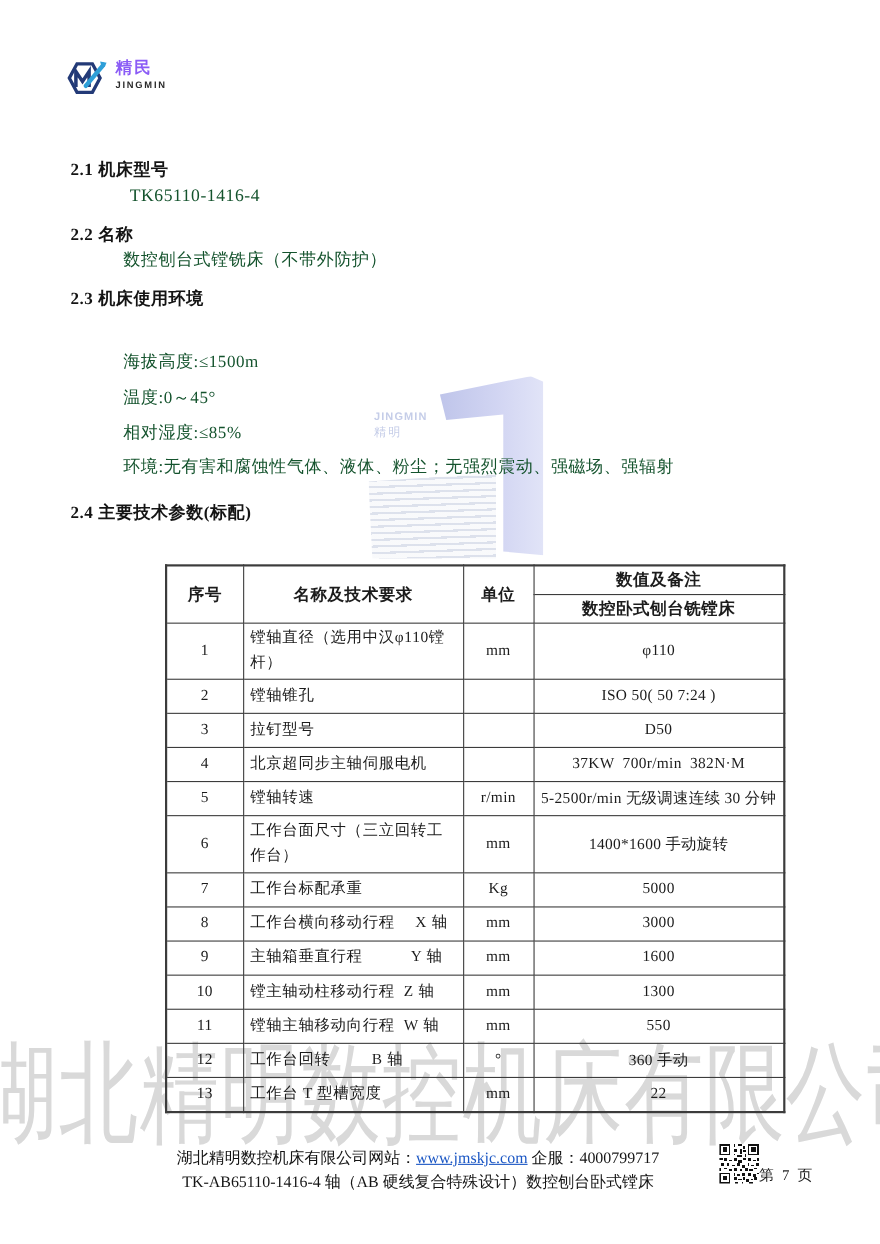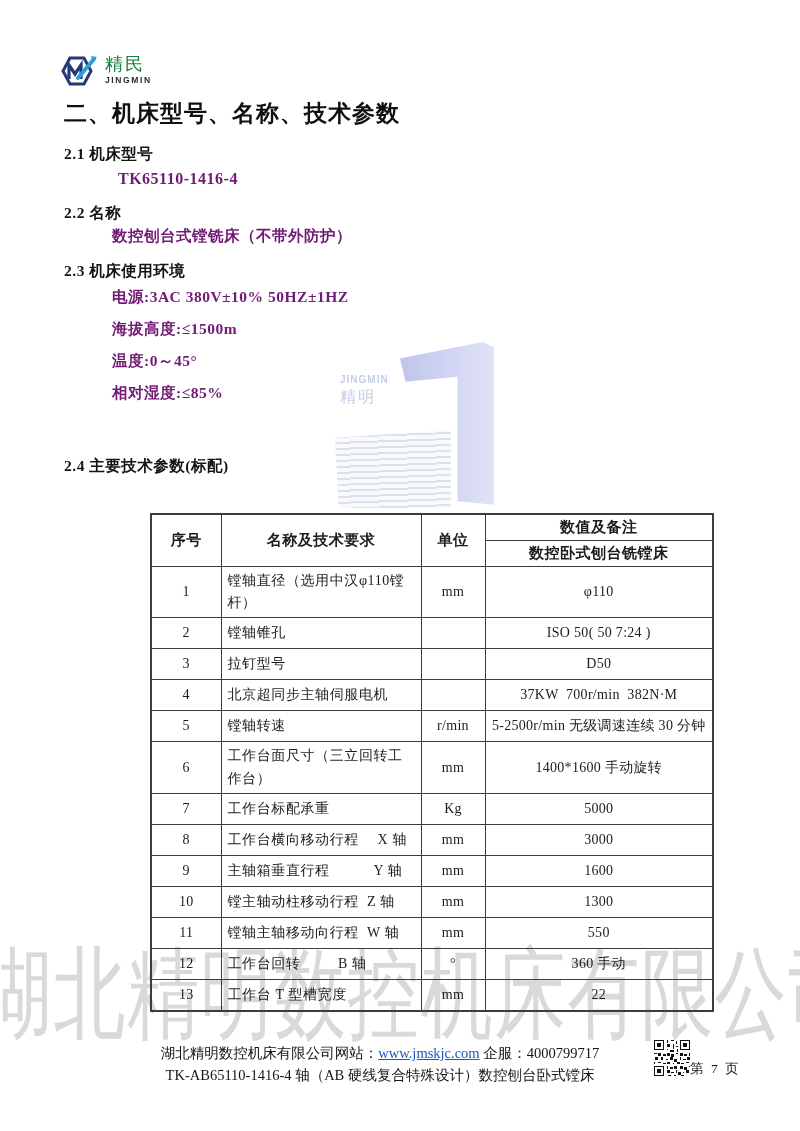--- a/index.html
+++ b/index.html
@@ -25,34 +25,34 @@
     opacity:.85;
   }
   .wm-louvers {
     position:absolute; left:5px; top:88px; width:116px; height:78px;
     background:repeating-linear-gradient(178deg,#d9deea 0px,#d9deea 2px,#f8f9fb 2px,#f8f9fb 6px);
     clip-path:polygon(0 10%, 100% 0, 100% 100%, 3% 100%);
     opacity:.9;
   }
   .wm-minilogo { position:absolute; left:10px; top:32px; color:#bfc8e6; line-height:1.25; opacity:.9; }
   .wm-minilogo .l1 { font-size:10px; font-weight:700; letter-spacing:1px; font-family:"Liberation Sans",sans-serif; }
-  .wm-minilogo .l2 { font-size:16px; letter-spacing:2px; }
+  .wm-minilogo .l2 { font-size:11px; letter-spacing:2px; }
   
   .layer { position:absolute; inset:0; z-index:1; }
   .abs { position:absolute; }
   
   .logo { left:58px; top:52px; display:flex; align-items:flex-start; }
   .logo svg { display:block; }
   .logo-text { margin-left:5px; margin-top:3px; }
-  .logo-cn { font-size:18px; font-weight:400; color:#15803d; letter-spacing:2px; line-height:1; }
+  .logo-cn { font-size:15px; font-weight:700; color:#8b5cf6; letter-spacing:2px; line-height:1; }
   .logo-en { font-size:8.5px; font-weight:700; color:#2b2b2b; letter-spacing:1.6px; line-height:1; margin-top:3px; font-family:"Liberation Sans",sans-serif; }
   
   .h1 { left:64px; top:98px; font-size:23px; font-weight:700; color:#101010; letter-spacing:1px; }
   .sec-head { font-size:15.5px; font-weight:700; color:#141414; letter-spacing:.5px; }
-  .body-line { font-size:15.5px; color:#701a75; letter-spacing:.5px;font-weight:bold; }
+  .body-line { font-size:15.5px; color:#14532d; letter-spacing:.5px; }
   .model-line { font-size:16px; letter-spacing:.5px; }
   
   .spec-table-wrap { left:128px; top:513px;padding-left:22px; }
   table { border-collapse:collapse; table-layout:fixed; width:562px; background:transparent; }
   th, td { border:1.5px solid #3c3c3c; font-weight:400; }
   table { border:2px solid #3c3c3c; }
   thead th { font-size:15px; font-weight:700; text-align:center; height:26px; letter-spacing:.5px; }
   td { font-size:14px; height:31px; text-align:center; vertical-align:middle; letter-spacing:.3px; }
   td.c-name { text-align:left; padding:3px 6px; white-space:pre-wrap; line-height:1.6; letter-spacing:.6px; }
   td.c-no, td.c-unit { font-family:"Liberation Serif","DejaVu Serif",serif; }
@@ -89,33 +89,32 @@
           <path d="M20 26 L36 7" stroke="#2e9fd8" stroke-width="4" stroke-linecap="round"></path>
           <path d="M33 4 L39 5 L35 11 Z" fill="#2e9fd8"></path>
         </svg>
       </span>
       <span class="logo-text">
         <div class="logo-cn">精民</div>
         <div class="logo-en">JINGMIN</div>
       </span>
     </div>
 
-    <div class="abs h1">二、机床型号、名称、技术参数</div>
 
     <div class="abs sec-head" style="left:64px; top:144px;text-align:center;">2.1 机床型号</div>
     <div class="abs body-line model-line" style="left:118px; top:170px;">TK65110-1416-4</div>
 
     <div class="abs sec-head" style="left:64px; top:203px;">2.2 名称</div>
     <div class="abs body-line" style="left:112px; top:226px;text-align:center;">数控刨台式镗铣床（不带外防护）</div>
 
     <div class="abs sec-head" style="left:64px; top:261px;">2.3 机床使用环境</div>
-    <div class="abs body-line" style="left:112px; top:287px;">电源:3AC  380V±10%  50HZ±1HZ</div>
     <div class="abs body-line" style="left:112px; top:319px;">海拔高度:≤1500m</div>
     <div class="abs body-line" style="left:112px; top:351px;">温度:0～45°</div>
     <div class="abs body-line" style="left:112px; top:383px;">相对湿度:≤85%</div>
+    <div class="abs body-line" style="left:112px; top:414px;">环境:无有害和腐蚀性气体、液体、粉尘；无强烈震动、强磁场、强辐射</div>
 
     <div class="abs sec-head" style="left:64px; top:456px;">2.4 主要技术参数(标配)</div>
 
     <div class="abs spec-table-wrap">
       <table>
         <colgroup>
             <col style="width:70px">
             <col style="width:200px">
             <col style="width:64px">
             <col style="width:228px">

